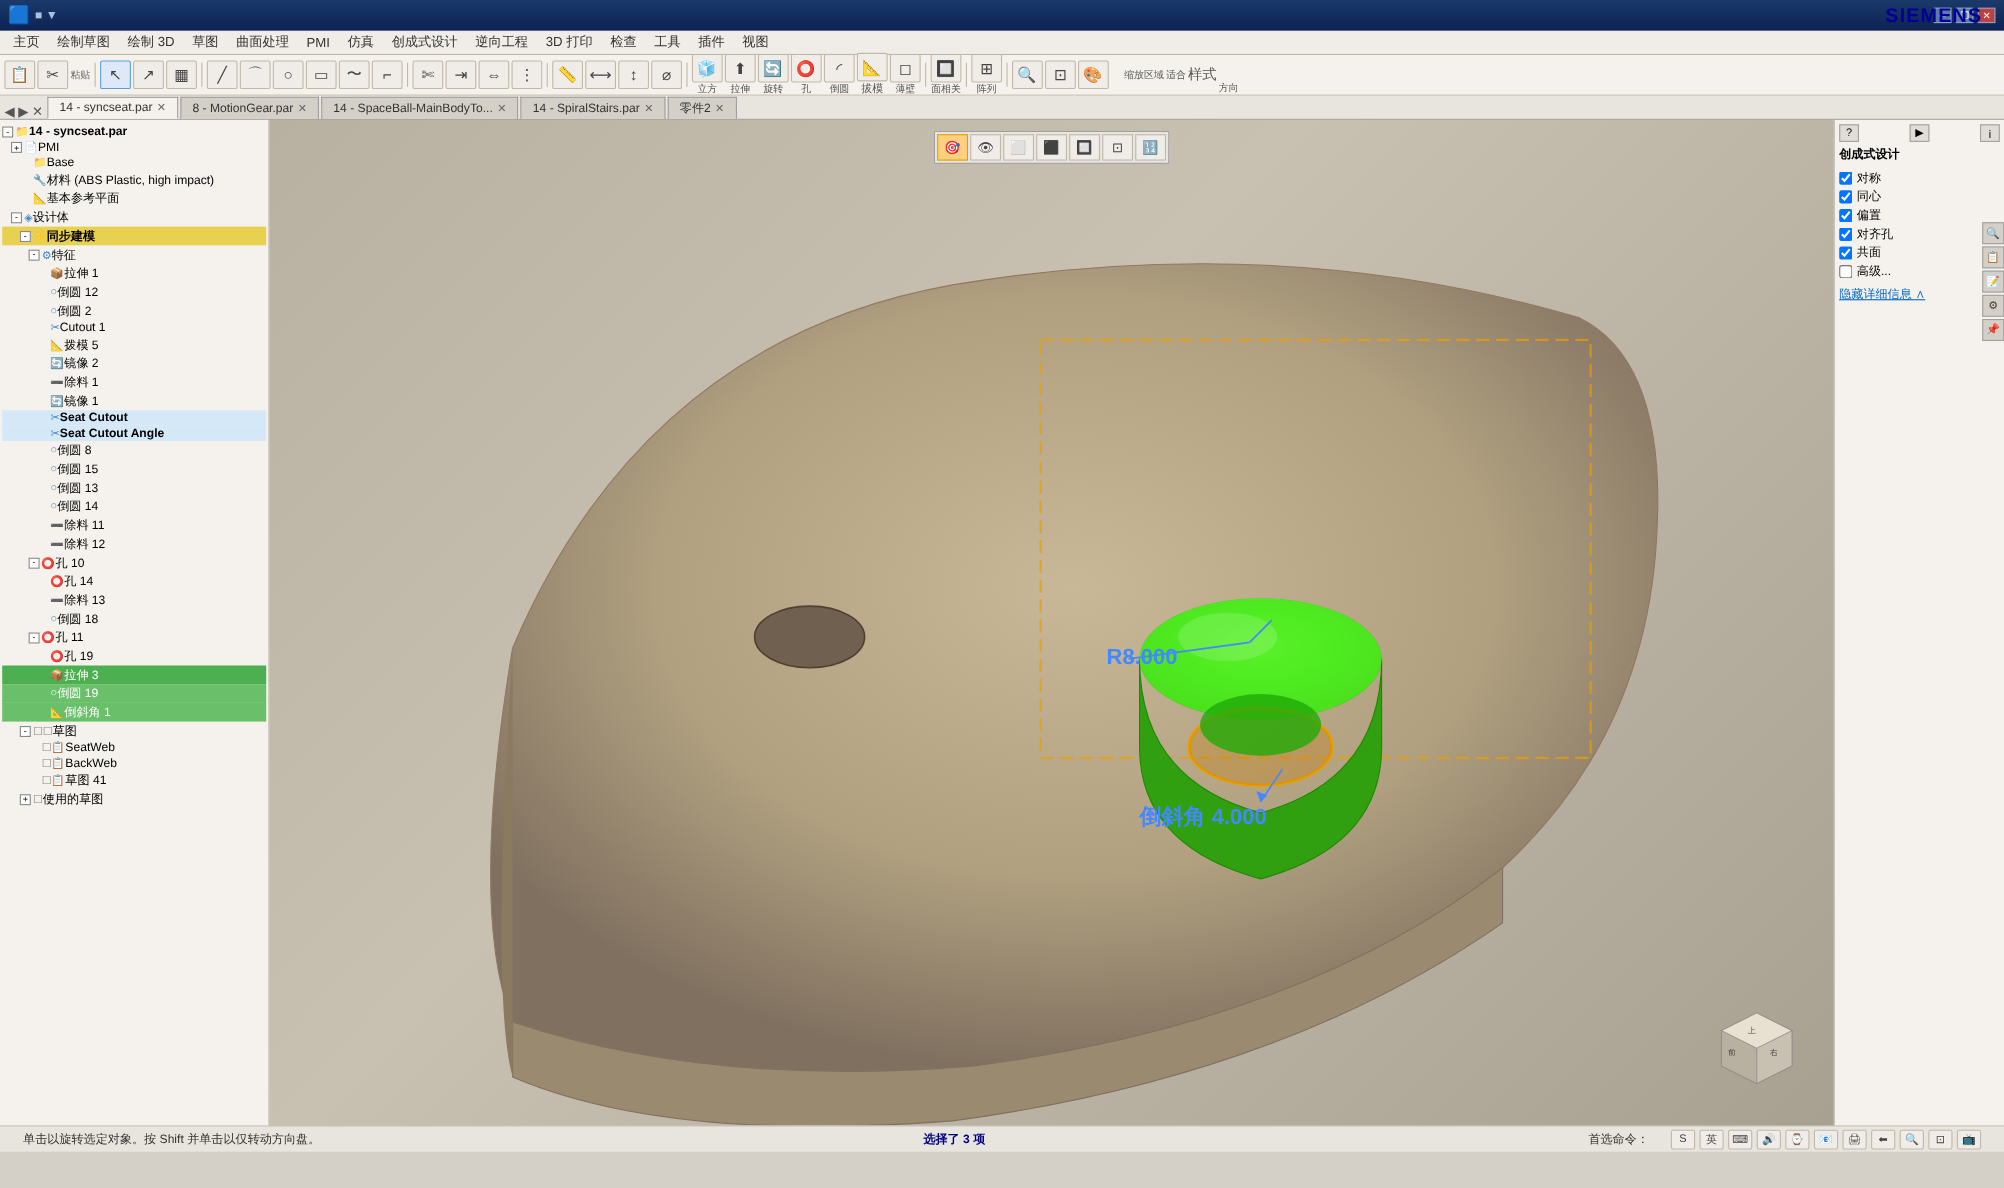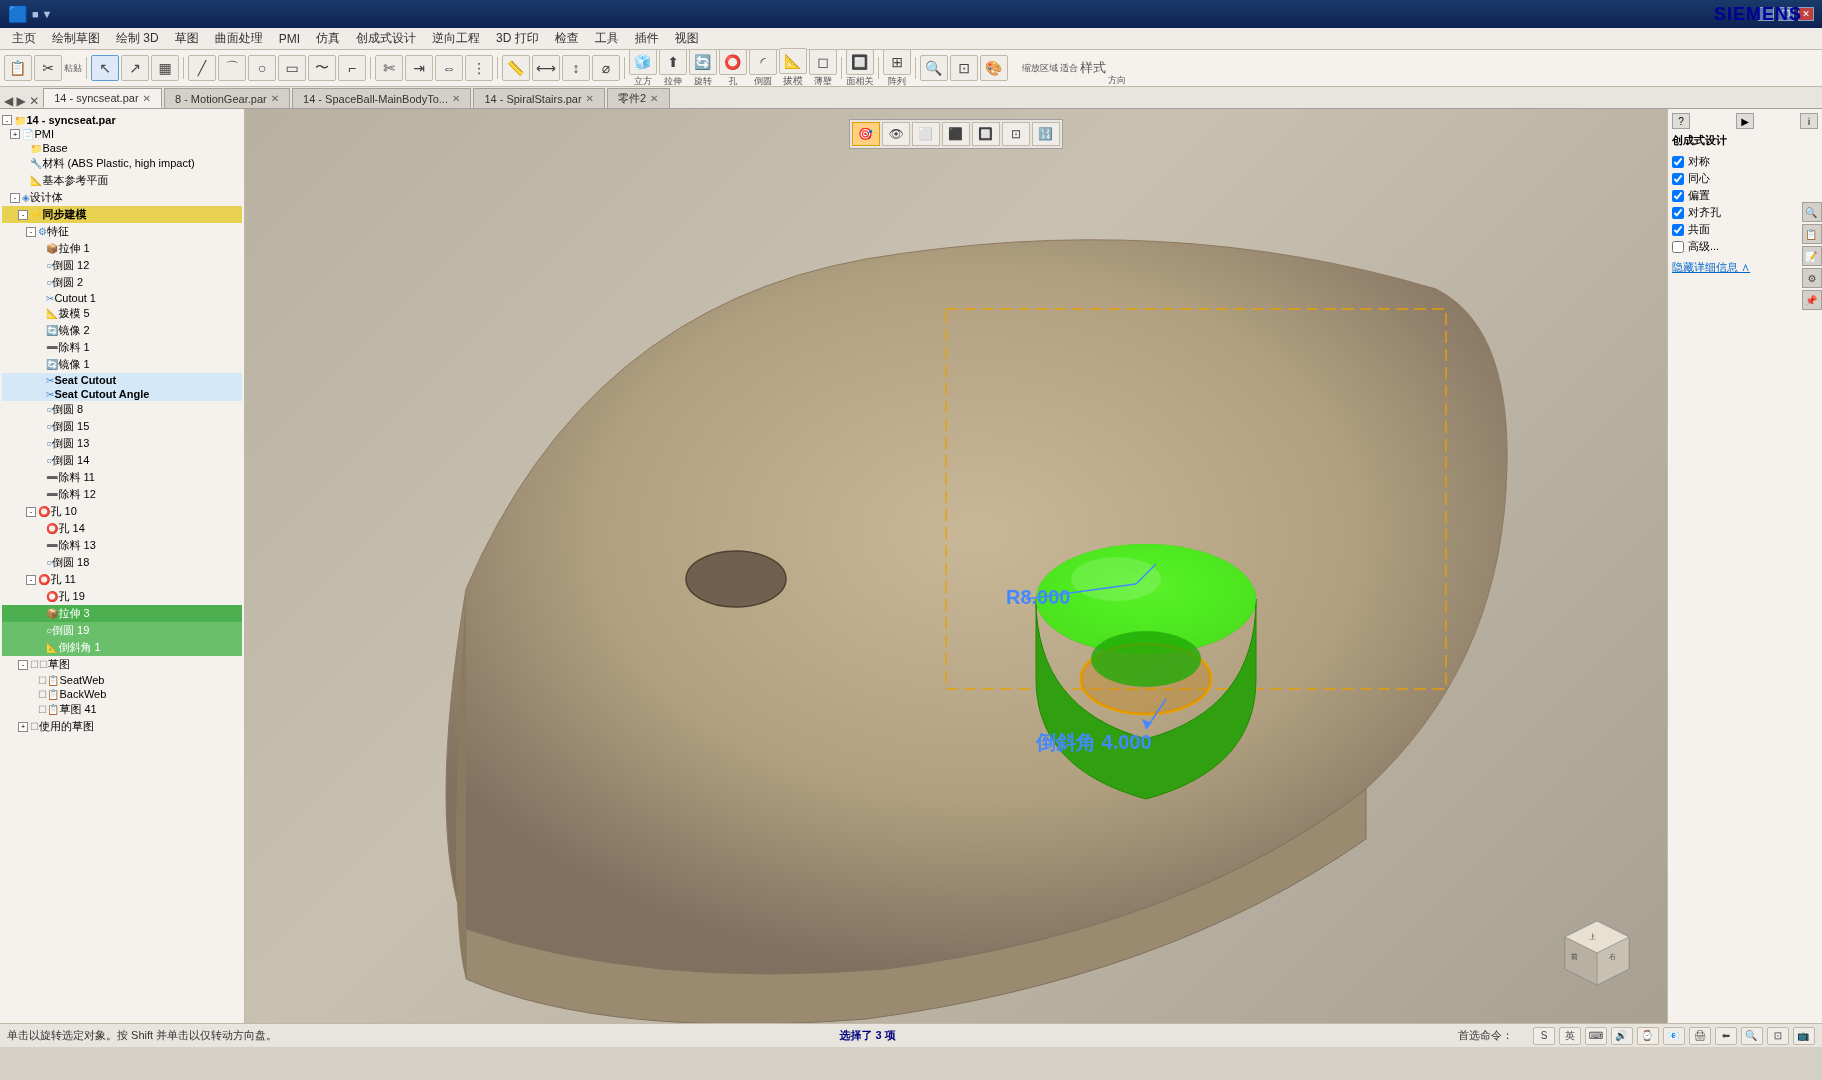--- a/index.html
+++ b/index.html
@@ -147,21 +147,21 @@
     .help-btn { width: 18px; height: 16px; background: #e0ddd8; border: 1px solid #a0a0a0; display: flex; align-items: center; justify-content: center; font-size: 10px; cursor: pointer; }
     .hide-detail { color: #0066cc; cursor: pointer; font-size: 11px; margin-top: 6px; text-decoration: underline; }
 
     
     #statusbar {
       height: 24px;
       background: #e8e4de;
       border-top: 1px solid #c0b8a8;
       display: flex;
       align-items: center;
-      padding: 0 7px;
+      padding: 0 21px;
       font-size: 11px;
       color: #333;
       gap: 20px;
     }
     .fr-btn {
       width: 20px; height: 20px;
       background: #d4d0c8;
       border: 1px solid #a0a0a0;
       display: flex; align-items: center; justify-content: center;
       cursor: pointer; font-size: 10px; color: #444;

